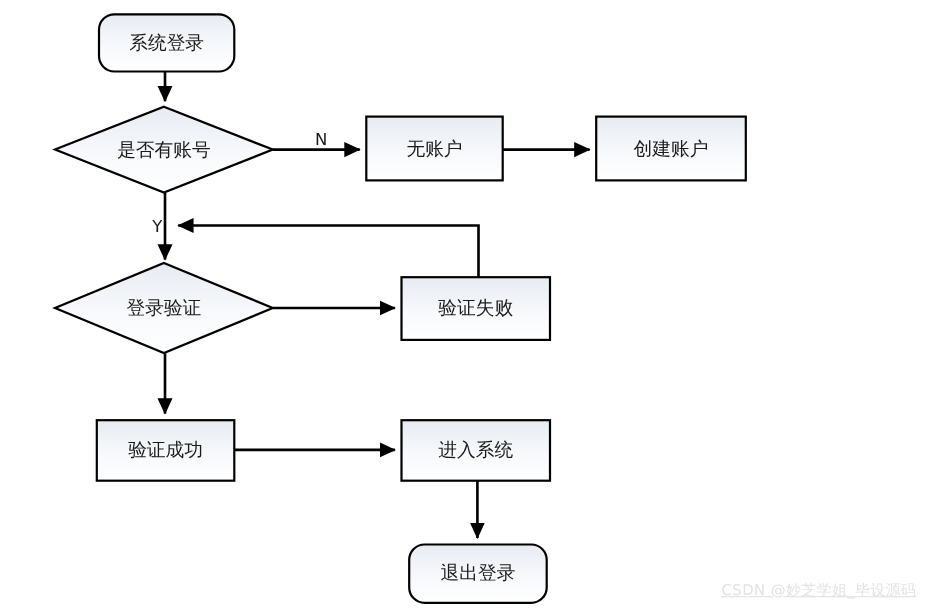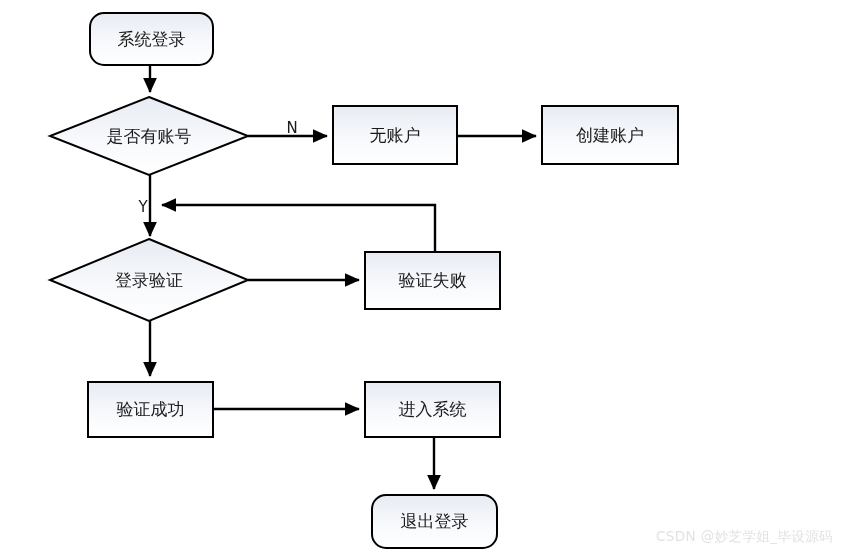--- a/index.html
+++ b/index.html
@@ -53,20 +53,21 @@
   .watermark {
     position: absolute;
     right: 8px;
     bottom: 7px;
     font-family: "DejaVu Sans", "Liberation Sans", sans-serif;
     font-size: 13.5px;
     color: #e2e2e2;
     letter-spacing: 0.4px;
     white-space: nowrap;
     user-select: none;
+    text-decoration: underline;
   }
 </style>
 </head>
 <body>
 
 <div id="canvas">
 
   <svg id="flow-svg" viewBox="0 0 841 553">
     <defs>
       <linearGradient id="nodeFill" x1="0" y1="0" x2="0" y2="1">

